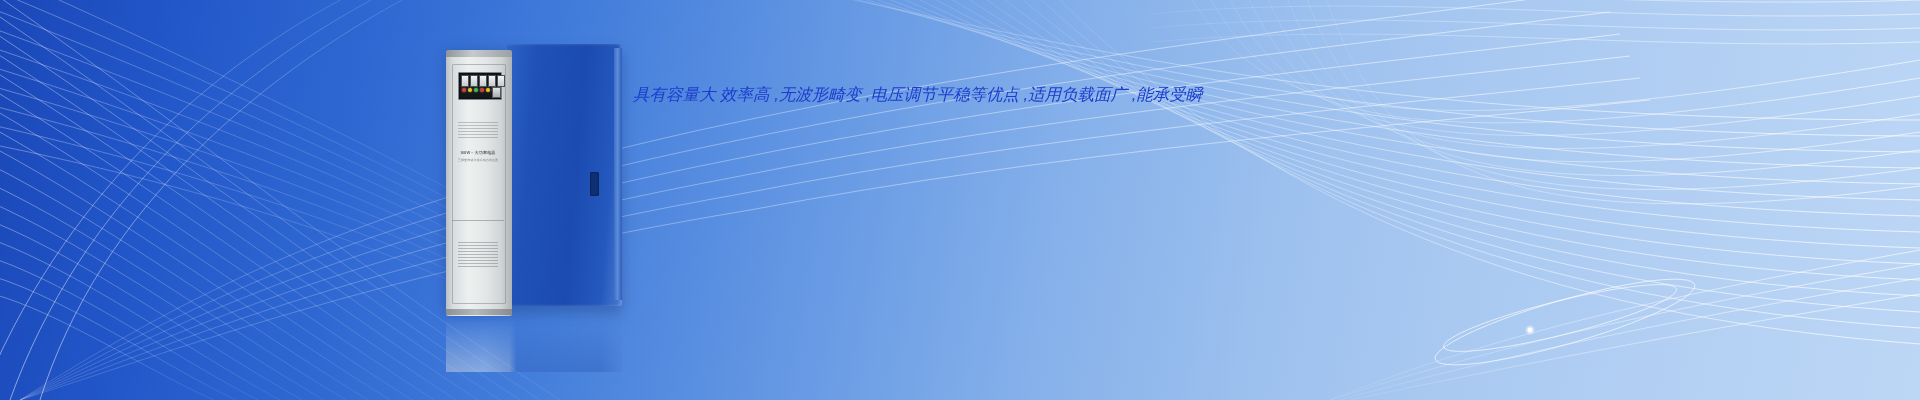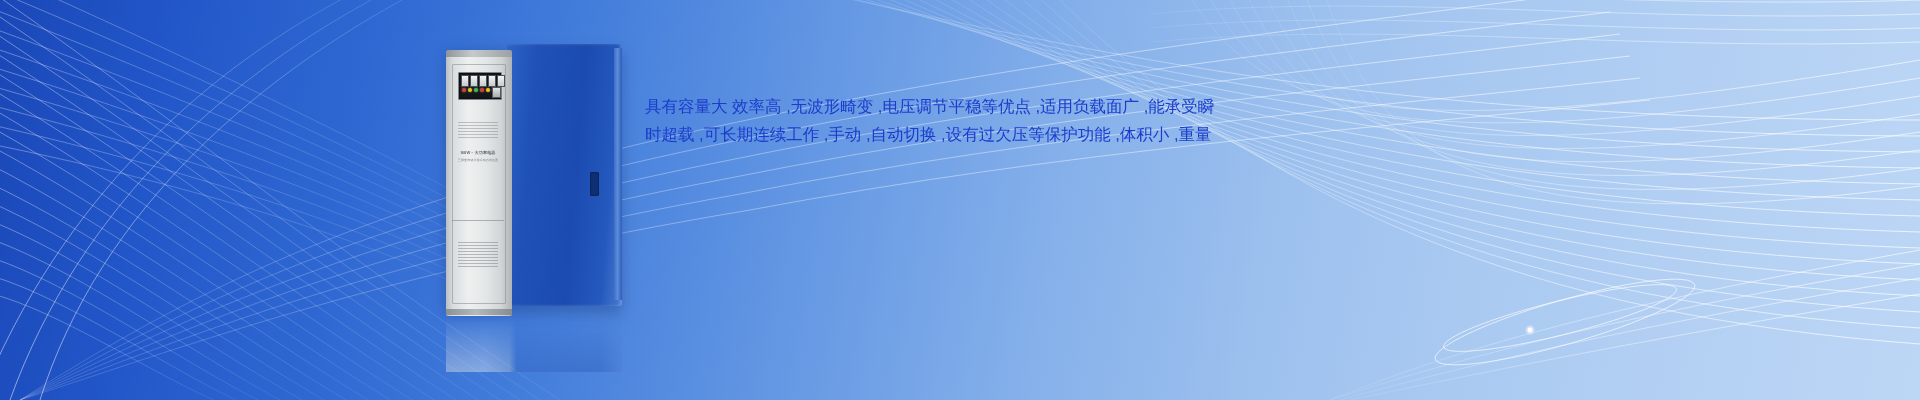--- a/index.html
+++ b/index.html
@@ -283,21 +283,22 @@
     letter-spacing: 9px;
     line-height: 1;
     margin: 0 0 22px 0;
     white-space: nowrap;
   }
   #subcopy {
     font-size: 16.5px;
     color: #1b3ccc;
     line-height: 28px;
     font-weight: 500;
-    margin: 12px;
+    margin: 0;
+    font-style: italic;
   }
   #subcopy .line {
     display: block;
     white-space: nowrap;
   }
 </style>
 </head>
 <body>
 
 <div id="banner">
@@ -464,17 +465,16 @@
     </div>
 
     <div class="vents"></div>
 
     <div class="cab-reflection"></div>
   </div>
 
   <div id="copy">
     <p id="subcopy">
       <span class="line">具有容量大 效率高 ,无波形畸变 ,电压调节平稳等优点 ,适用负载面广 ,能承受瞬</span>
-      <span class="line">时超载 ,可长期连续工作 ,手动 ,自动切换 ,设有过欠压等保护功能 ,体积小 ,重量</span>
     </p>
   </div>
 
 </div>
 
 </body></html>

